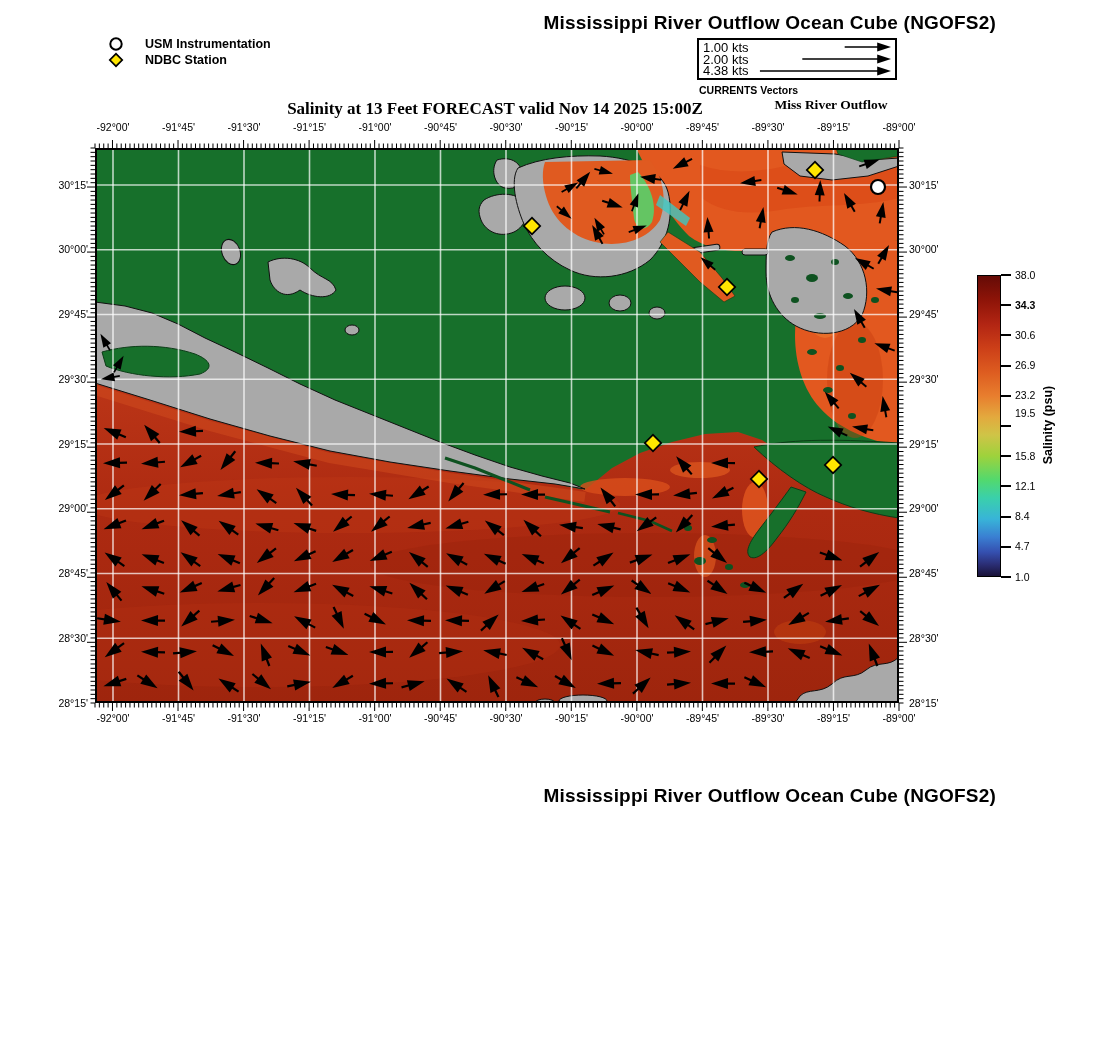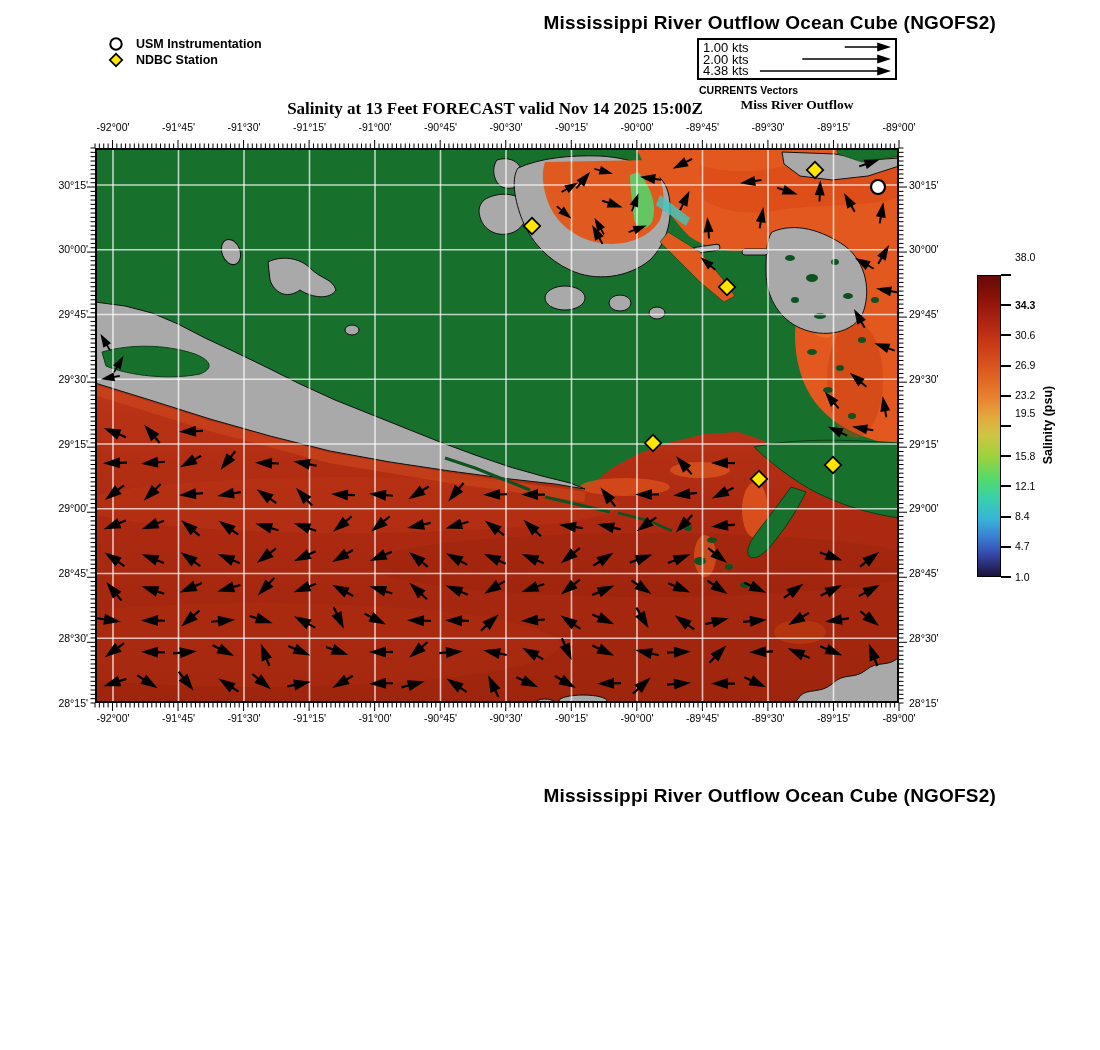--- a/index.html
+++ b/index.html
@@ -6,31 +6,31 @@
   body{width:1100px;height:1050px;position:relative;overflow:hidden;
        font-family:"Liberation Sans",sans-serif;color:#000;}
   .abs{position:absolute;}
   #top-title,#bottom-title{left:0;width:996px;text-align:right;
        font-size:19px;font-weight:bold;letter-spacing:.2px;}
   #top-title{top:12px;}
   #bottom-title{top:785px;}
   #subtitle{top:99px;left:0;width:990px;text-align:center;
        font-family:"Liberation Serif",serif;font-size:17px;font-weight:bold;}
   #marker-legend{top:36px;left:108px;}
-  .mk-row{display:flex;align-items:center;height:16px;gap:12px;
+  .mk-row{display:flex;align-items:center;height:16px;gap:21px;
        font-size:12.5px;font-weight:bold;}
   #vector-legend{top:38px;left:697px;width:200px;height:42px;
        border:2.5px solid #000;box-sizing:border-box;background:#fff;
        display:flex;flex-direction:column;justify-content:space-evenly;
        padding:1px 4px;}
   .vec-row{display:flex;align-items:center;height:11px;}
   .vec-row .lbl{font-size:13px;font-weight:normal;line-height:11px;width:52px;}
   .vec-row svg{flex:1;height:10px;}
   #currents-caption{top:84px;left:699px;font-size:10.5px;font-weight:bold;}
-  #region-label{top:97px;left:697px;width:200px;text-align:center;
+  #region-label{top:97px;left:731px;width:200px;text-align:center;
        font-family:"Liberation Serif",serif;font-size:13.5px;font-weight:bold;}
   .xlabel{position:absolute;transform:translateX(-50%);font-size:10.5px;white-space:nowrap;}
   .ylabel{position:absolute;font-size:10.5px;height:13px;line-height:13px;white-space:nowrap;}
   .ylabel.left{left:0;width:88px;text-align:right;}
   .ylabel.right{left:909px;text-align:left;}
   #colorbar{top:275px;left:977px;width:24px;height:302px;
        border:1.5px solid #000;box-sizing:border-box;
        background:linear-gradient(to bottom,
          #650b06 0%, #8e1408 8%, #b22513 16%, #cc3f18 24%, #dd5c20 32%,
          #e87e2e 40%, #e3a93e 47%, #cfc447 53%, #9ed23c 60%, #52d96e 68%,
@@ -1613,21 +1613,21 @@
       <line x1="95" y1="698.6640625" x2="90.5" y2="698.6640625"></line>
       <line x1="899" y1="698.6640625" x2="903.5" y2="698.6640625"></line>
       <line x1="95" y1="703" x2="90.5" y2="703"></line>
       <line x1="899" y1="703" x2="903.5" y2="703"></line>
     </g>
 </svg>
 
 <div class="abs" id="colorbar"></div>
 <div id="cb-ticks">
     <div class="cb-tick" style="top: 274px;"></div>
-    <div class="cb-label" style="top: 251px;">38.0</div>
+    <div class="cb-label" style="top: 269px;">38.0</div>
     <div class="cb-tick" style="top: 304.2px;"></div>
     <div class="cb-label" style="top: 298.7px; font-weight: bold;">34.3</div>
     <div class="cb-tick" style="top: 334.4px;"></div>
     <div class="cb-label" style="top: 328.9px;">30.6</div>
     <div class="cb-tick" style="top: 364.6px;"></div>
     <div class="cb-label" style="top: 359.1px;">26.9</div>
     <div class="cb-tick" style="top: 394.8px;"></div>
     <div class="cb-label" style="top: 389.3px;">23.2</div>
     <div class="cb-tick" style="top: 425px;"></div>
     <div class="cb-label" style="top: 407px; text-align: center;">19.5</div>

